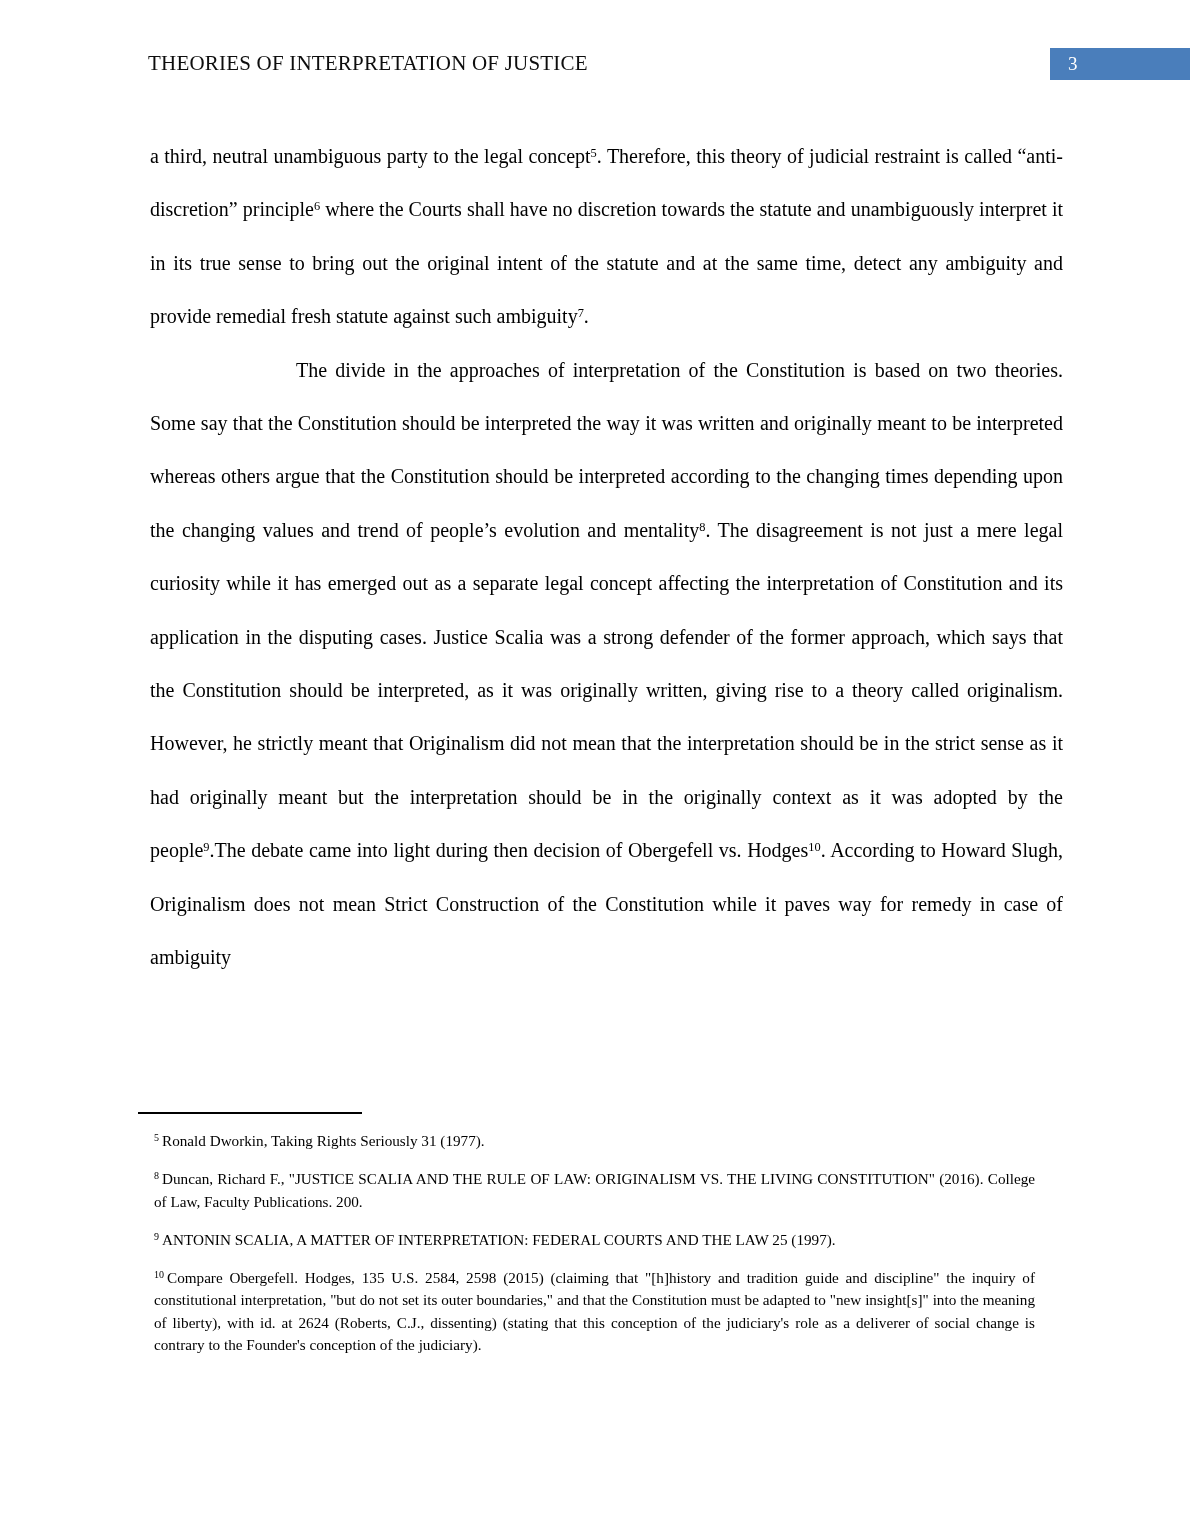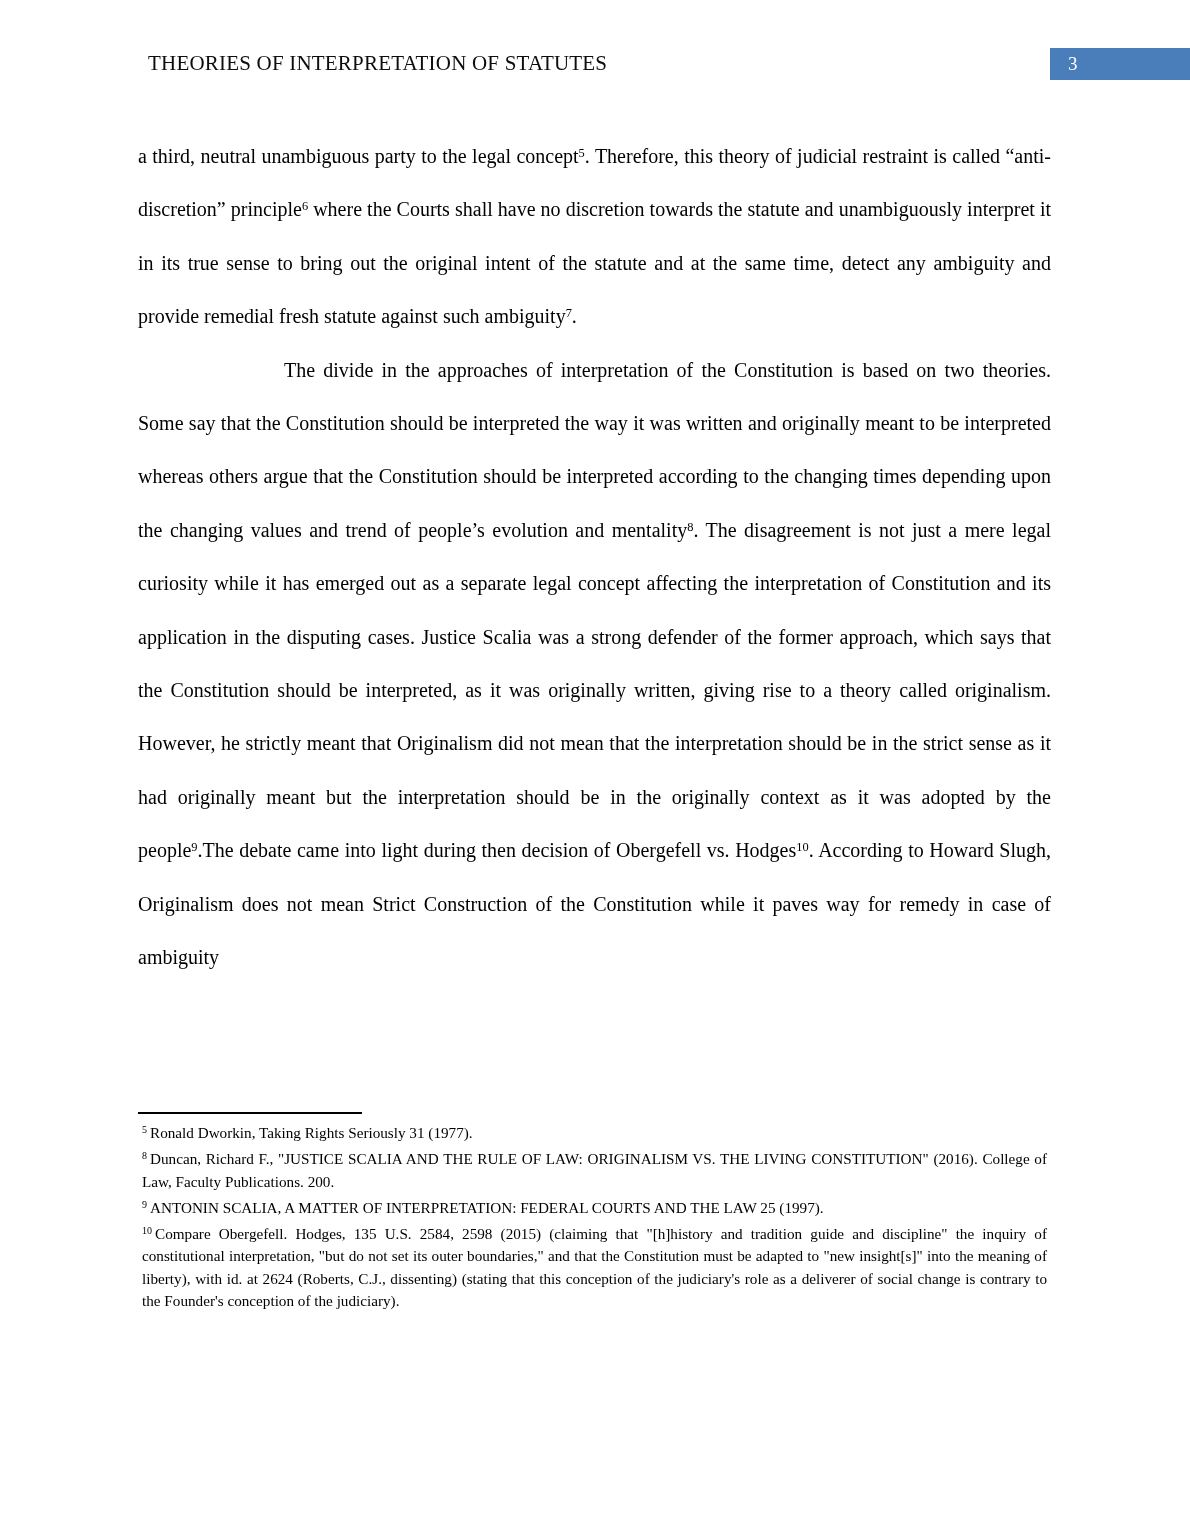--- a/index.html
+++ b/index.html
@@ -54,21 +54,21 @@
     left: 18px;
     top: 4px;
     font-size: 19px;
     line-height: 24px;
     color: #ffffff;
   }
 
   
   .body-col {
     position: absolute;
-    left: 138px;
+    left: 150px;
     top: 130px;
     width: 913px;
   }
   p.body-para {
     margin: 0;
     font-size: 20px;
     line-height: 53.4px;
     text-align: justify;
     text-justify: inter-word;
     -webkit-hyphens: none;
@@ -90,21 +90,21 @@
     top: 1112px;
     width: 913px;
   }
   .footnote-rule {
     width: 224px;
     height: 0;
     border-top: 2px solid #000000;
     margin: 0 0 8px 0;
   }
   .footnote {
-    margin: 4px;
+    margin: 16px;
     font-size: 15.2px;
     line-height: 22.3px;
     text-align: justify;
     text-justify: inter-word;
   }
   .footnote .fn-marker {
     font-size: 10px;
     vertical-align: 0.5em;
     line-height: 0;
     margin-right: 3px;
@@ -112,21 +112,21 @@
   .footnote.nojust {
     text-align: left;
   }
 </style>
 </head>
 <body>
 
 <div class="page">
 
   <div class="header">
-    <div class="header-title">THEORIES OF INTERPRETATION OF STATUTES</div>
+    <div class="header-title">THEORIES OF INTERPRETATION OF JUSTICE</div>
     <div class="page-number-badge" style="background: rgb(74, 126, 187);">
       <span class="page-number-text">3</span>
     </div>
   </div>
 
   <div class="body-col" id="body-col">
       <p class="body-para">a third, neutral unambiguous party to the legal concept<sup>5</sup>. Therefore, this theory of judicial restraint is called “anti-discretion” principle<sup>6</sup> where the Courts shall have no discretion towards the statute and unambiguously interpret it in its true sense to bring out the original intent of the statute and at the same time, detect any ambiguity and provide remedial fresh statute against such ambiguity<sup>7</sup>.</p>
       <p class="body-para indented">The divide in the approaches of interpretation of the Constitution is based on two theories. Some say that the Constitution should be interpreted the way it was written and originally meant to be interpreted whereas others argue that the Constitution should be interpreted according to the changing times depending upon the changing values and trend of people’s evolution and mentality<sup>8</sup>. The disagreement is not just a mere legal curiosity while it has emerged out as a separate legal concept affecting the interpretation of Constitution and its application in the disputing cases. Justice Scalia was a strong defender of the former approach, which says that the Constitution should be interpreted, as it was originally written, giving rise to a theory called originalism. However, he strictly meant that Originalism did not mean that the interpretation should be in the strict sense as it had originally meant but the interpretation should be in the originally context as it was adopted by the people<sup>9</sup>.The debate came into light during then decision of Obergefell vs. Hodges<sup>10</sup>. According to Howard Slugh, Originalism does not mean Strict Construction of the Constitution while it paves way for remedy in case of ambiguity</p>
     </div>
 

